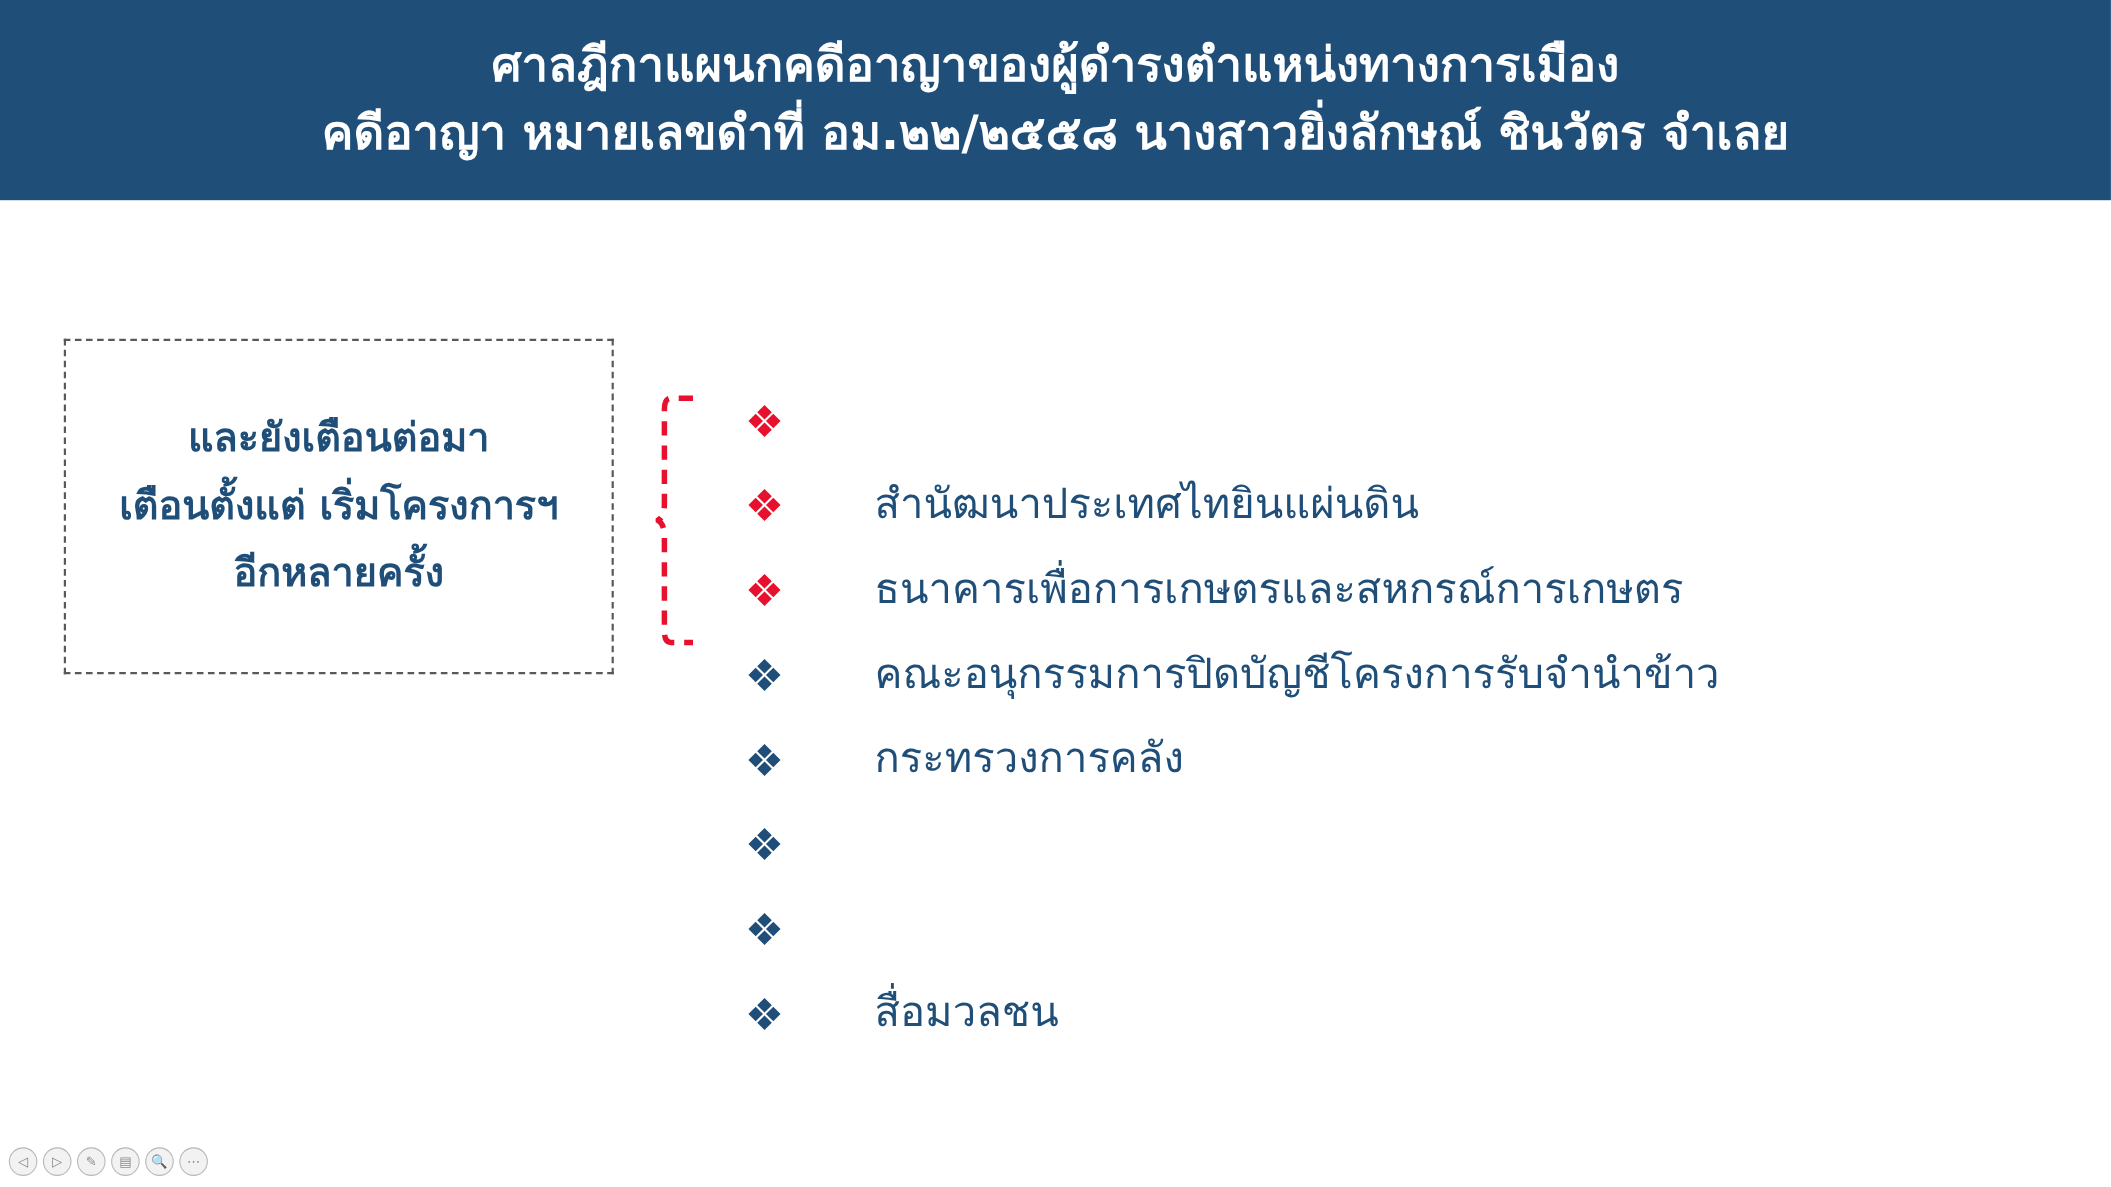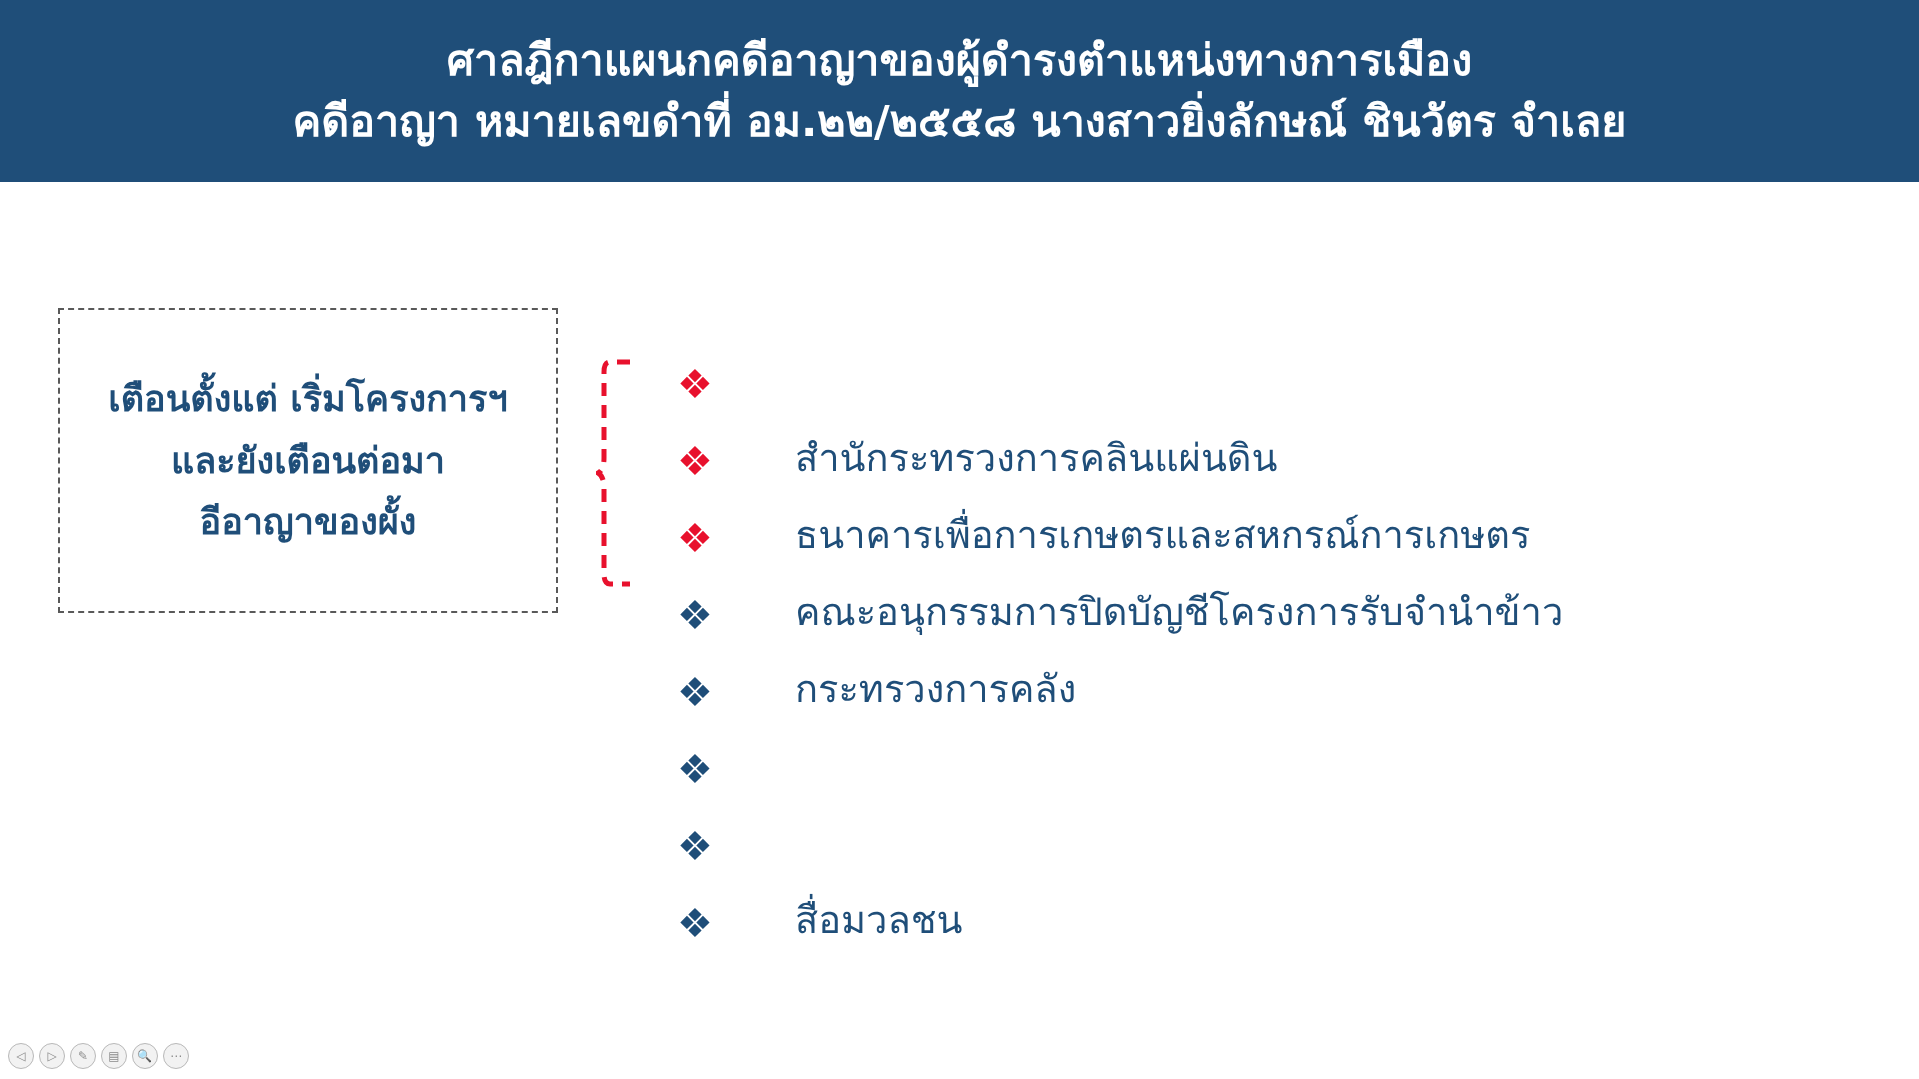--- a/index.html
+++ b/index.html
@@ -141,39 +141,39 @@
 <body>
 
 <div id="slide">
 
   <div id="header-banner">
     <div class="header-line">ศาลฎีกาแผนกคดีอาญาของผู้ดำรงตำแหน่งทางการเมือง</div>
     <div class="header-line">คดีอาญา หมายเลขดำที่ อม.๒๒/๒๕๕๘ นางสาวยิ่งลักษณ์ ชินวัตร จำเลย</div>
   </div>
 
   <div id="callout-box">
+    <div class="callout-line">และยังเตือนต่อมา</div>
     <div class="callout-line">เตือนตั้งแต่ เริ่มโครงการฯ</div>
-    <div class="callout-line">และยังเตือนต่อมา</div>
-    <div class="callout-line">อีอาญาของผั้ง</div>
+    <div class="callout-line">อีกหลายครั้ง</div>
   </div>
 
   <svg id="red-brace" viewBox="0 0 44 230" preserveAspectRatio="none" aria-hidden="true">
     <path d="M 34 4 L 14 4 Q 8 4 8 14 L 8 100 Q 8 112 2 115 Q 8 118 8 130 L 8 216 Q 8 226 14 226 L 34 226" fill="none" stroke="#E8112D" stroke-width="5" stroke-dasharray="13 9" stroke-linecap="butt"></path>
   </svg>
 
 
   <div id="bullet-list">
 
     <div class="bullet-row">
       <span class="bullet-marker red">❖</span>
     </div>
 
     <div class="bullet-row">
       <span class="bullet-marker red">❖</span>
-      <span class="bullet-text">สำนักระทรวงการคลินแผ่นดิน</span>
+      <span class="bullet-text">สำนัฒนาประเทศไทยินแผ่นดิน</span>
     </div>
 
     <div class="bullet-row">
       <span class="bullet-marker red">❖</span>
       <span class="bullet-text">ธนาคารเพื่อการเกษตรและสหกรณ์การเกษตร</span>
     </div>
 
     <div class="bullet-row">
       <span class="bullet-marker blue">❖</span>
       <span class="bullet-text">คณะอนุกรรมการปิดบัญชีโครงการรับจำนำข้าว</span>

